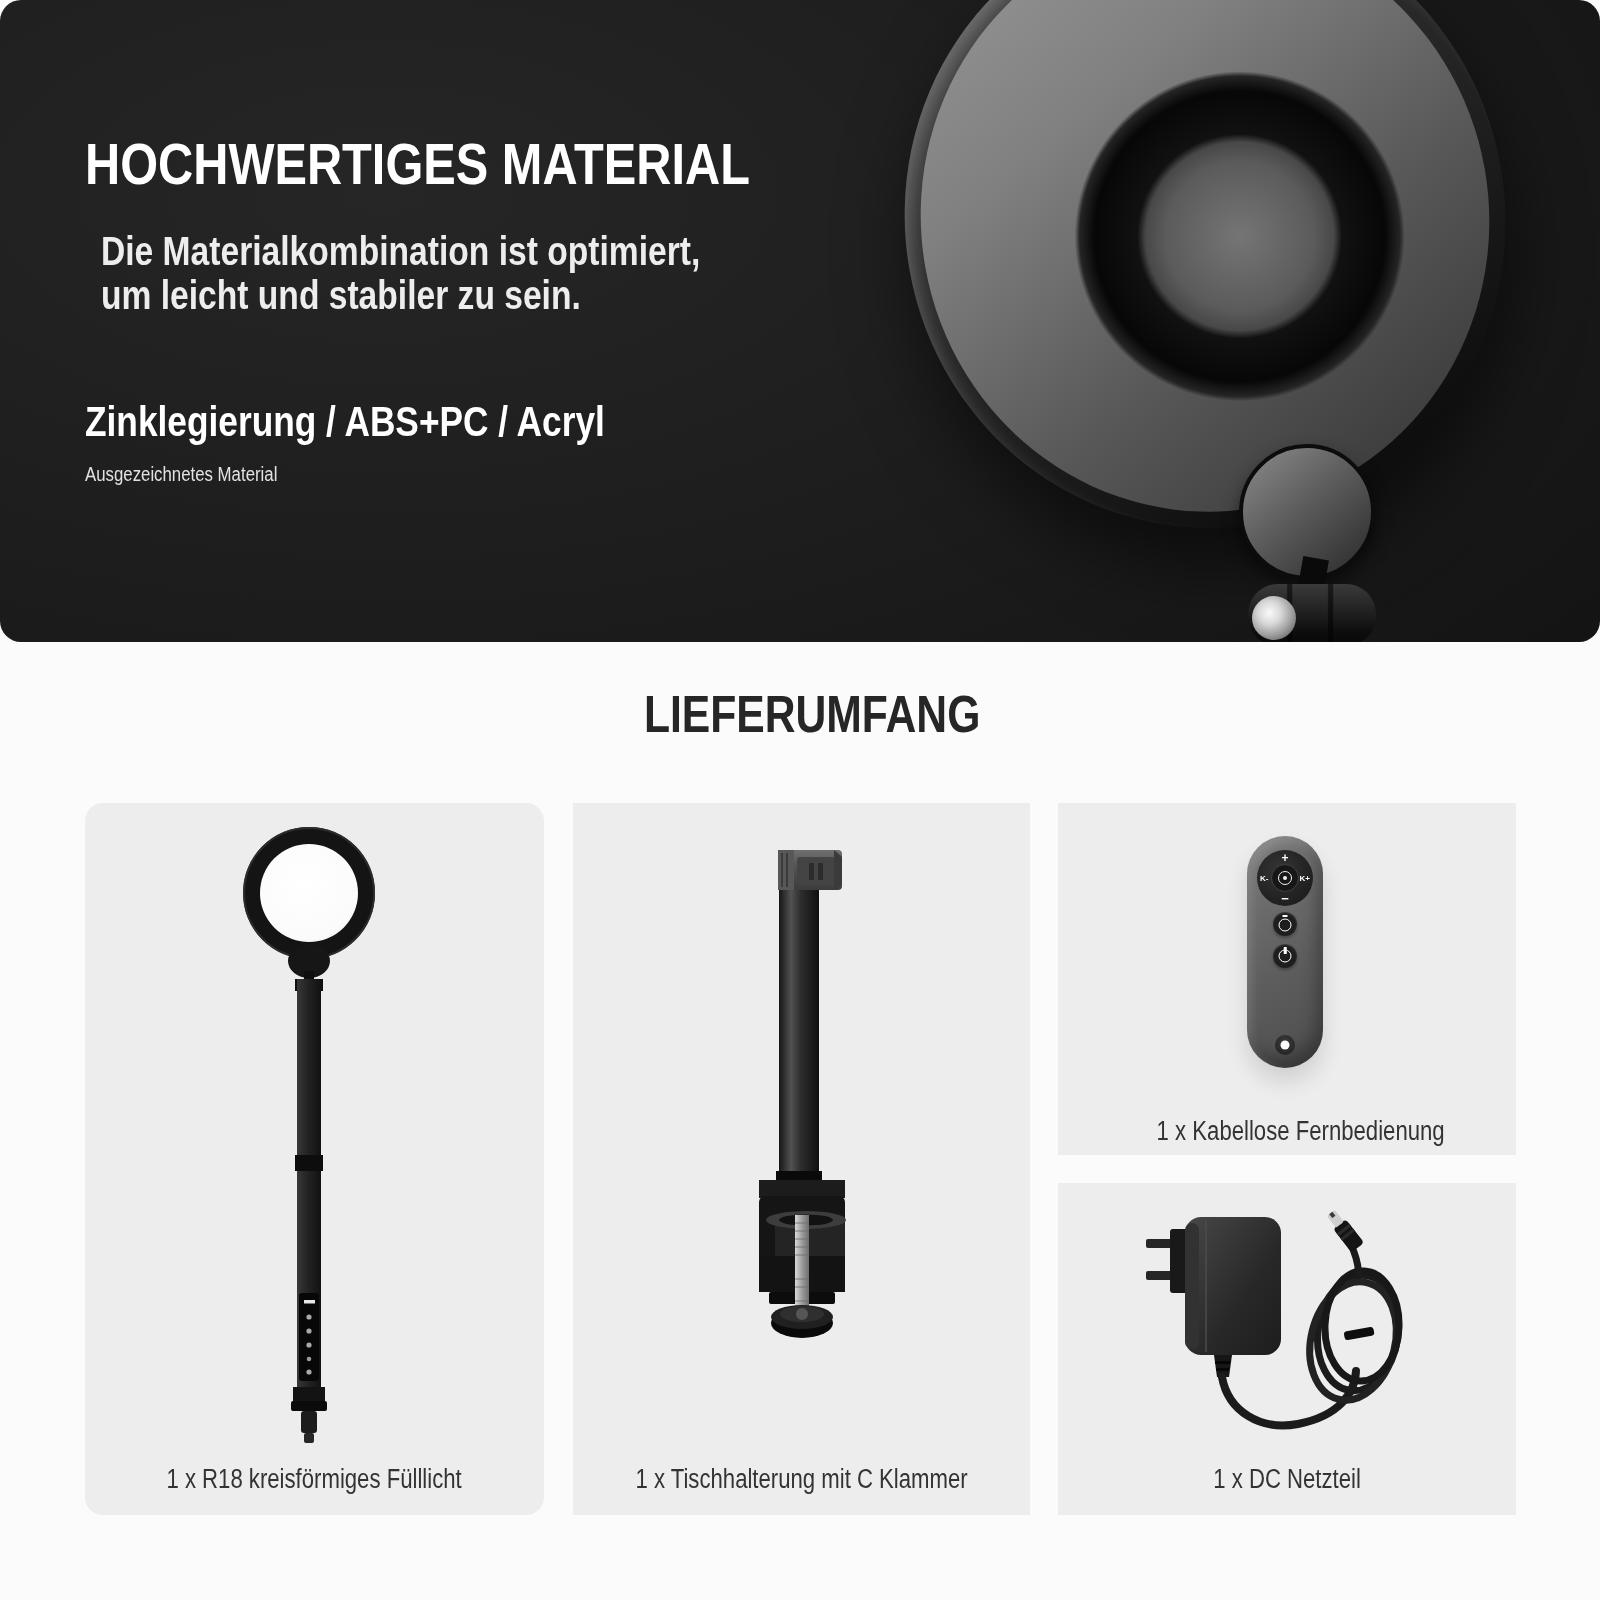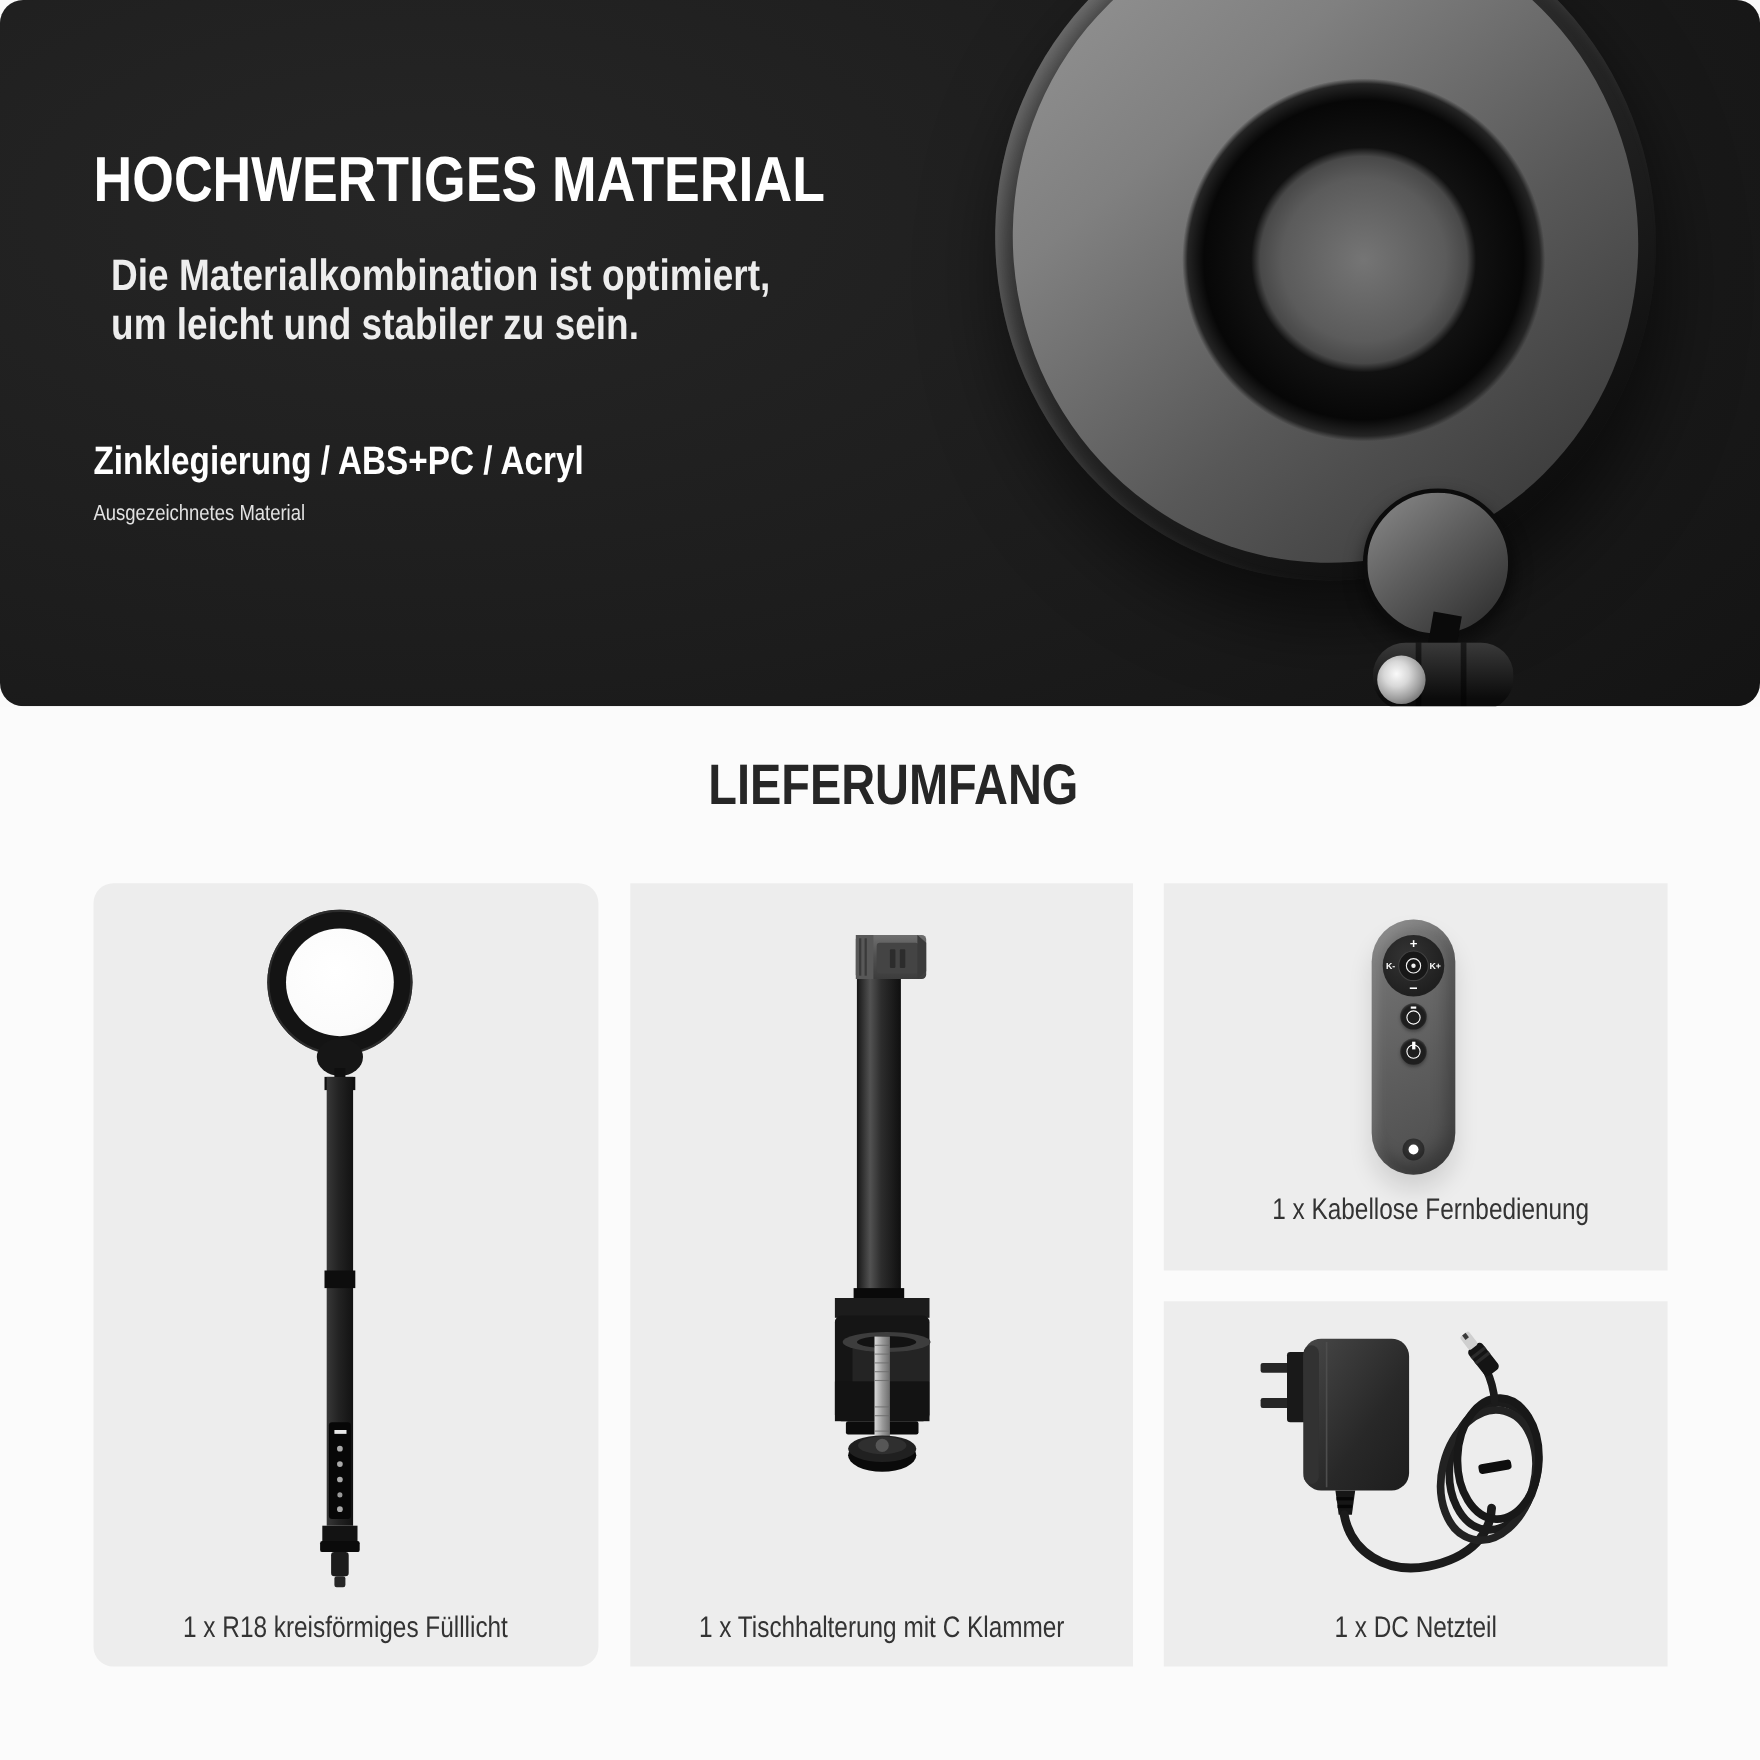--- a/index.html
+++ b/index.html
@@ -8,21 +8,21 @@
 
   
   .hero { position:absolute; left:0; top:0; width:1600px; height:642px; overflow:hidden;
           background: radial-gradient(130% 160% at 24% 30%, #262626 0%, #1c1c1c 42%, #141414 72%, #0d0d0d 100%); border-radius: 21px; }
 
   .hero-text { position:absolute; left:85px; top:135px; color:#ffffff; z-index:3; }
   .hero-title { margin:0; font-size:58px; font-weight:bold; line-height:1; white-space:nowrap; }
   .squeeze  { display:inline-block; transform:scaleX(.84); transform-origin:0 50%; white-space:nowrap; }
   .squeeze-c{ display:inline-block; transform:scaleX(.82); transform-origin:50% 50%; white-space:nowrap; }
   .hero-desc { margin:36px 16px 0; font-size:40px; line-height:44px; color:#ededed; font-weight:bold; }
-  .hero-materials { margin:80px 0 0; font-size:36px; font-weight:bold; line-height:1.2; white-space:nowrap; }
+  .hero-materials { margin:80px 0 0; font-size:42px; font-weight:bold; line-height:1.2; white-space:nowrap; }
   .hero-note { margin:16px 0 0; font-size:20px; color:#e2e2e2; }
 
   
   .photo { position:absolute; inset:0; z-index:1; }
   .disc { position:absolute; left:905px; top:-92px; width:600px; height:620px; border-radius:50%;
           transform:rotate(-10deg);
           background:linear-gradient(155deg,#4d4d4d 0%,#282828 45%,#0d0d0d 88%);
           box-shadow: inset 10px 12px 18px -6px rgba(225,225,225,.28), 0 36px 70px rgba(0,0,0,.55); }
   .disc-face { position:absolute; inset:16px; border-radius:50%;
           background:linear-gradient(150deg,#979797 0%,#808080 30%,#585858 62%,#3a3a3a 92%); }
@@ -46,21 +46,21 @@
           font-size:52px; font-weight:bold; color:#262626; line-height:1; }
 
   .panel { position:absolute; background:#ededed; }
   .panel-light   { left:85px;   top:161px; width:459px; height:712px;border-radius:18px; }
   .panel-mount   { left:573px;  top:161px; width:457px; height:712px; }
   .panel-remote  { left:1058px; top:161px; width:458px; height:352px; }
   .panel-adapter { left:1058px; top:541px; width:458px; height:332px; }
 
   .caption { position:absolute; left:0; right:0; bottom:20px; text-align:center;
              font-size:27px; color:#333333; line-height:1.2; }
-  .panel-remote .caption { bottom:40px;margin-left:27px; }
+  .panel-remote .caption { bottom:8px;margin-left:27px; }
 
   .fill-svg { position:absolute; inset:0; width:100%; height:100%; }
 
   
   .remote { position:absolute; left:189px; top:33px; width:76px; height:232px; border-radius:38px;
             background:linear-gradient(150deg,#7a7a7a 0%,#5e5e5e 55%,#4c4c4c 100%);
             box-shadow: inset 5px 6px 10px rgba(255,255,255,.16), inset -6px -10px 16px rgba(0,0,0,.3), 0 14px 22px rgba(0,0,0,.12); }
   .dpad { position:absolute; left:10px; top:14px; width:56px; height:56px; border-radius:50%;
           background:radial-gradient(circle at 40% 35%, #343434, #1f1f1f 72%); color:#ffffff; }
   .dpad-up    { position:absolute; top:1px;  left:0; right:0; text-align:center; font-size:12px; font-weight:bold; }

